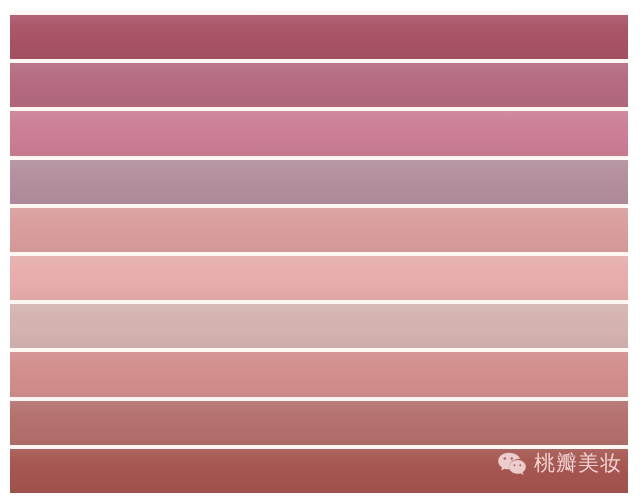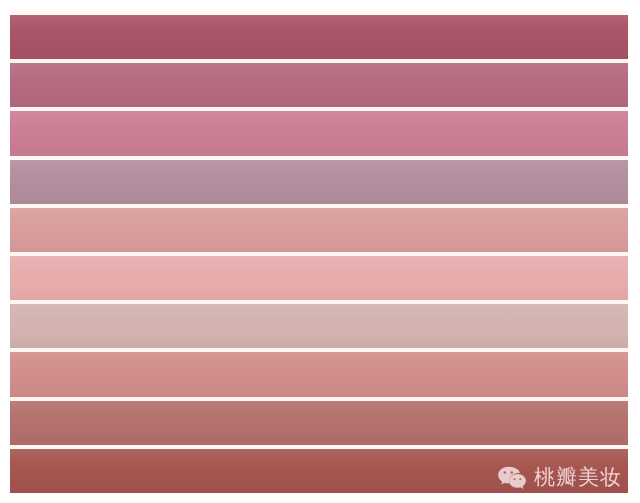--- a/index.html
+++ b/index.html
@@ -53,21 +53,21 @@
     left: 0; right: 0; top: -4px;
     height: 4px;
     background: #fdf6f2;
     pointer-events: none;
   }
 
   
   #watermark {
     position: absolute;
     right: 18px;
-    bottom: 14px;
+    bottom: 28px;
     display: flex;
     align-items: center;
     gap: 7px;
     z-index: 5;
     pointer-events: none;
   }
   #wechat-icon {
     display: block;
     width: 30px;
     height: 24px;

